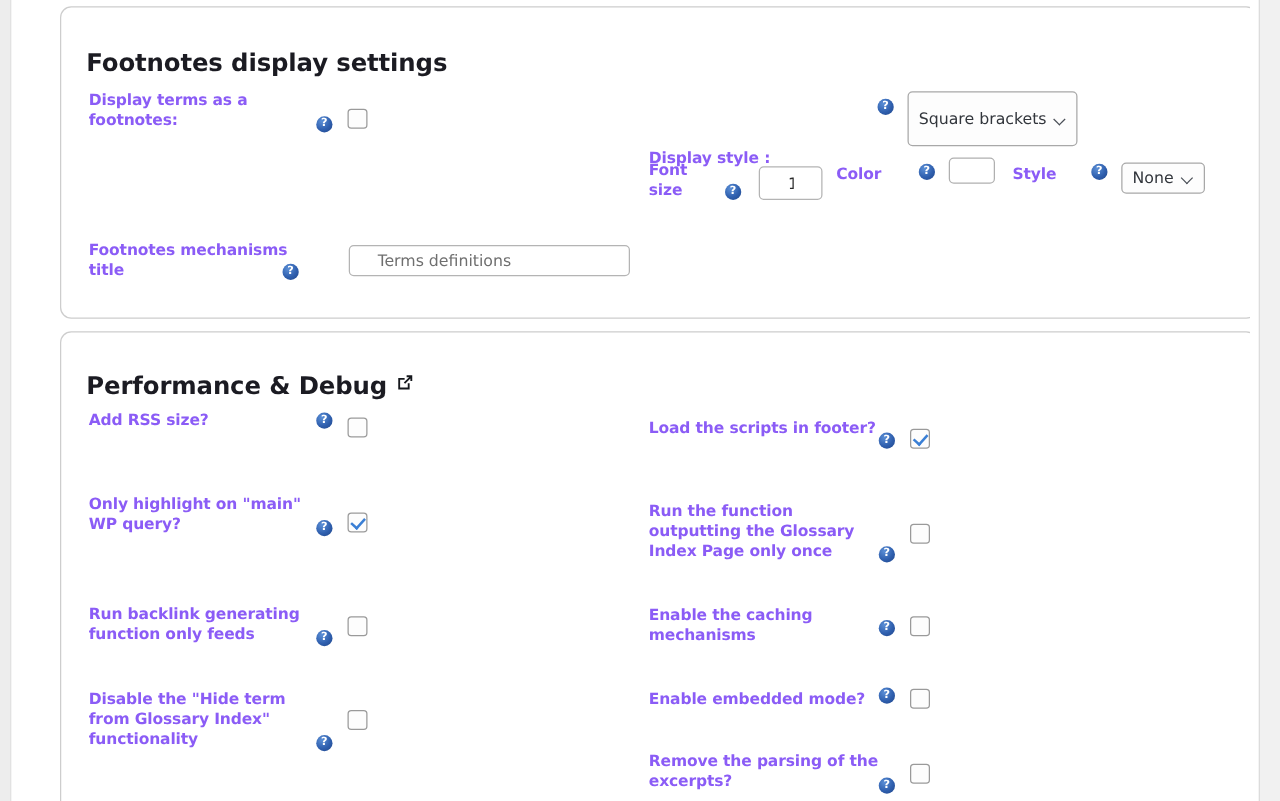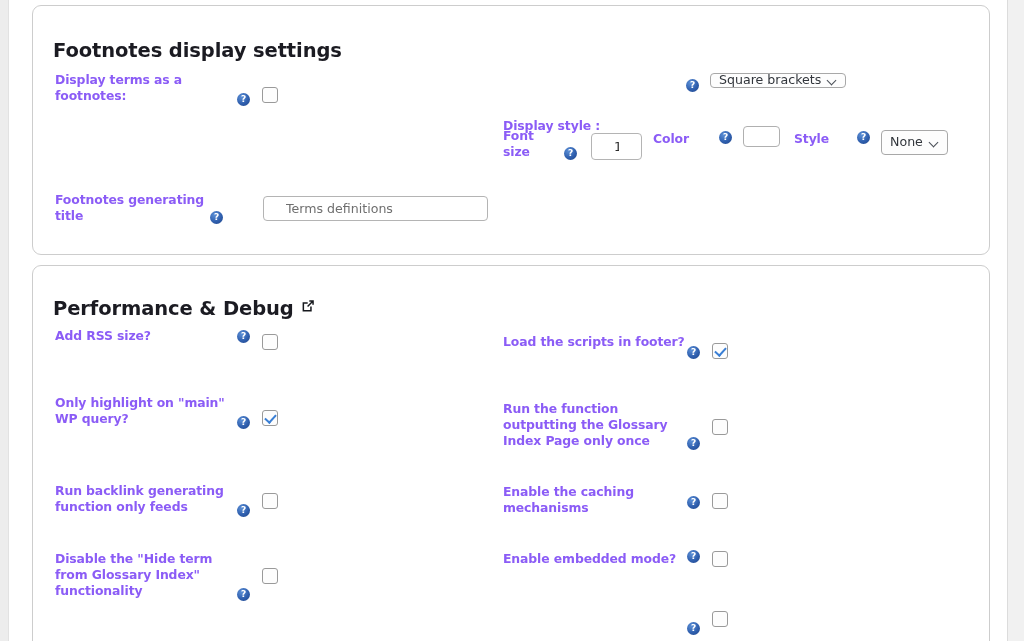--- a/index.html
+++ b/index.html
@@ -46,21 +46,21 @@
     position: absolute;
     top: 0; left: 10px;
     width: 996px; height: 641px;
     background: #ffffff;
     padding: 0;
   }
 
   
   .card {
     position: absolute;
-    left: 22px;
+    left: 38px;
     width: 958px;
     background: #ffffff;
     border: 1px solid #cdcdcd;
     border-radius: 9px;
   }
   #card-footnotes { top: 5px; height: 250px; }
   #card-performance { top: 265px; height: 395px; }
 
   .card-title {
     position: absolute;
@@ -198,21 +198,21 @@
     <section class="card" id="card-footnotes">
 
       <h2 class="card-title">Footnotes display settings</h2>
 
       <div class="label" style="top:66px; left:22px; width:180px;">Display terms as a footnotes:</div>
       <span class="help-icon" style="top:87px; left:204px;">?</span>
       <span class="checkbox" style="top:81px; left:229px;"></span>
 
       <div class="label inline" style="top:73px; left:470px;margin-top:39px;">Display style :</div>
       <span class="help-icon" style="top:73px; left:653px;">?</span>
-      <div class="select" style="top:67px; left:677px; height:15px;">
+      <div class="select" style="top:67px; left:677px; height:44px;">
         <span>Square brackets</span>
         <span class="caret"></span>
       </div>
 
       <div class="label" style="top:122px; left:470px; width:42px;">Font size</div>
       <span class="help-icon" style="top:141px; left:531px;">?</span>
       <input class="text-input" style="top: 127px; left: 558px; width: 51px; height: 27px; text-align: center;" value="14px">
 
       <div class="label inline" style="top:125px; left:620px;">Color</div>
       <span class="help-icon" style="top:125px; left:686px;">?</span>
@@ -220,21 +220,21 @@
         <span class="fill" id="color-fill" style="background: rgb(47, 179, 189);"></span>
       </button>
 
       <div class="label inline" style="top:125px; left:761px;">Style</div>
       <span class="help-icon" style="top:125px; left:824px;">?</span>
       <div class="select" style="top:124px; left:848px; height:25px;">
         <span>None</span>
         <span class="caret"></span>
       </div>
 
-      <div class="label" style="top:186px; left:22px; width:180px;">Footnotes generating title</div>
+      <div class="label" style="top:186px; left:22px; width:180px;">Footnotes mechanisms title</div>
       <span class="help-icon" style="top:205px; left:177px;">?</span>
       <input class="text-input" style="top: 190px; left: 230px; width: 225px; height: 25px;" placeholder="Terms definitions">
     </section>
 
     <section class="card" id="card-performance">
 
       <h2 class="card-title">
         <span>Performance &amp; Debug</span><span class="ext-link-icon"><svg width="14" height="14" viewBox="0 0 14 14">
               <path d="M1.6 3.3h5.1v1.5H3.1v6.1h6.1V7.5h1.5v5.1H1.6z" fill="#16181d"></path>
               <path d="M8.3 1.2h4.5v4.5h-1.5V3.75L7.1 8l-1.06-1.06 4.23-4.23H8.3z" fill="#16181d"></path>
@@ -266,20 +266,21 @@
       <span class="checkbox" style="top:153px; left:679px;"></span>
 
       <div class="label" style="top:218px; left:470px; width:185px;">Enable the caching mechanisms</div>
       <span class="help-icon" style="top:230px; left:654px;">?</span>
       <span class="checkbox" style="top:227px; left:679px;"></span>
 
       <div class="label inline" style="top:285px; left:470px;">Enable embedded mode?</div>
       <span class="help-icon" style="top:284px; left:654px;">?</span>
       <span class="checkbox" style="top:285px; left:679px;"></span>
 
+      <div class="label" style="top:335px; left:470px; width:185px;">Remove the parsing of the excerpts?</div>
       <span class="help-icon" style="top:356px; left:654px;">?</span>
       <span class="checkbox" style="top:345px; left:679px;"></span>
     </section>
 
   </div>
 
   <div class="gutter-right"></div>
   <div class="scrollbar-track">
     <div class="scrollbar-thumb"></div>
   </div>

